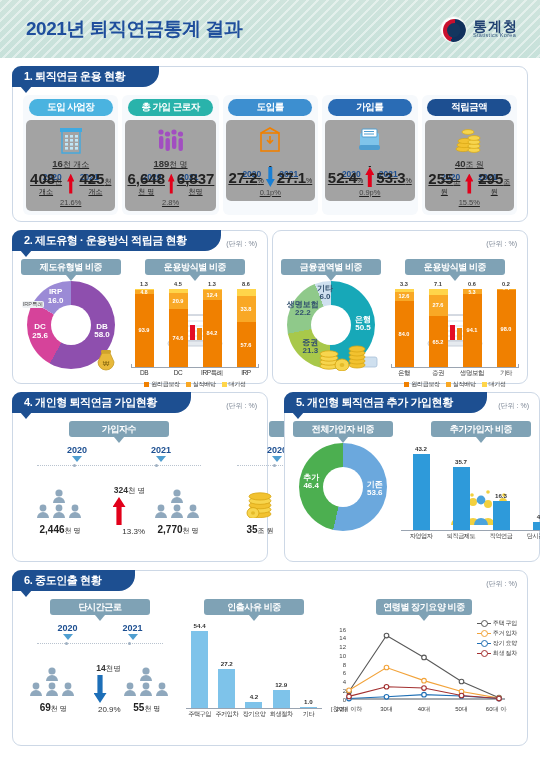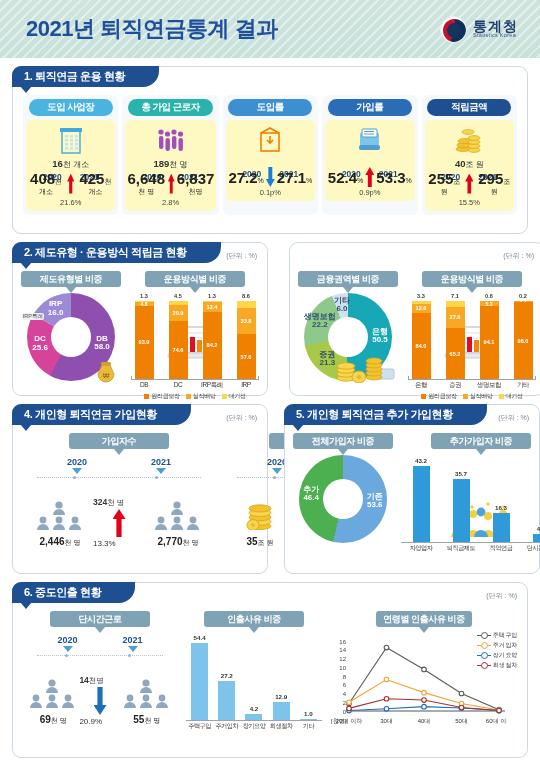--- a/index.html
+++ b/index.html
@@ -14,21 +14,21 @@
   .page-header{
     position:relative;
     height:58px;
     background:
       repeating-linear-gradient(135deg, rgba(255,255,255,.45) 0 2px, rgba(255,255,255,0) 2px 7px),
       linear-gradient(180deg,#cfe4dd 0%, #c7e1da 100%);
     display:flex; align-items:center; justify-content:space-between;
     padding:0 22px 0 26px;
   }
   .page-title{
-    font-size:22px; font-weight:bold; color:#1f4e9c; letter-spacing:-.5px;
+    font-size:19px; font-weight:bold; color:#1f4e9c; letter-spacing:-.5px;
   }
   .brand{display:flex; align-items:center; gap:6px;}
   .brand-mark{width:27px;height:27px;border-radius:50%;background:#fff;position:relative;overflow:hidden;border:1px solid #e3efea;}
   .brand-mark .taeguk-r{position:absolute;left:2px;top:2px;width:23px;height:23px;border-radius:50%;
     background:conic-gradient(from 200deg,#c8102e 0deg 160deg,#10305c 160deg 360deg);}
   .brand-mark .swirl{position:absolute;left:6px;top:6px;width:15px;height:15px;border-radius:50%;
     background:#13365f;clip-path:circle(50% at 40% 50%);}
   .brand-text{line-height:1.05;}
   .brand-ko{font-size:14px;font-weight:bold;color:#1f3f70;letter-spacing:1px;}
   .brand-en{font-size:5.5px;color:#33557f;letter-spacing:.3px;}
@@ -72,29 +72,29 @@
     font-size:9px; font-weight:bold;
     display:flex;align-items:center;justify-content:center;
     border-radius:3px; letter-spacing:-.4px;
   }
   .panel-title::after{
     content:""; position:absolute; left:50%; margin-left:-5px; bottom:-6px;
     border-left:5px solid transparent;border-right:5px solid transparent;border-top:6px solid #7fa2b5;
   }
 
   
-  .s1{padding-bottom:18px;}
+  .s1{padding-bottom:6px;}
   .cards{display:flex; gap:4px; padding:2px 2px 0 2px;}
   .card{flex:1; background:#f6f9fc; border-radius:6px; padding:0 0 4px 0; text-align:center;}
   .card-head{
     margin:4px auto 0 auto; width:88%; height:17px; border-radius:9px;
     color:#fff; font-size:9.5px; font-weight:bold;
     display:flex;align-items:center;justify-content:center;letter-spacing:-.5px;
   }
-  .card-body{background:#fef9c3; margin:4px 3px 0 3px; border-radius:5px; padding:3px 1px 4px 1px;}
+  .card-body{background:#a3a3a3; margin:4px 3px 0 3px; border-radius:5px; padding:3px 1px 4px 1px;text-decoration:underline;}
   .icon-box{height:34px; display:flex; align-items:center; justify-content:center;}
   .sub-val{font-size:8px; color:#333; margin-top:1px;}
   .sub-val b{font-size:9.5px;}
   .yrs{display:flex;align-items:center;justify-content:center;gap:3px;margin-top:2px;}
   .yr{font-size:8.5px;font-weight:bold;color:#1d4f91;}
   .vals{display:flex;align-items:center;justify-content:center;gap:2px;margin-top:-12px;}
   .v{font-size:7px;color:#222;}
   .v b{font-size:15px;}
   .arrow-up,.arrow-down{width:9px;height:20px;position:relative;display:inline-block;}
   .arrow-up{background:#e2001a;clip-path:polygon(50% 0,100% 40%,72% 40%,72% 100%,28% 100%,28% 40%,0 40%);}
@@ -131,21 +131,21 @@
   
   .cmp{position:relative;height:112px;}
   .cmp .yrrow{display:flex;justify-content:space-around;padding:4px 14px 0 14px;}
   .cmp .yrrow div{text-align:center;}
   .cmp .yy{font-size:9px;font-weight:bold;color:#1d4f91;}
   .cmp .tri{width:0;height:0;margin:1px auto 0 auto;border-left:5px solid transparent;border-right:5px solid transparent;border-top:6px solid #4f9ed0;}
   .dots{border-top:1px dotted #b9c3cf;margin:3px 16px 0 16px;position:relative;}
   .dots i{position:absolute;top:-2px;width:3px;height:3px;border-radius:50%;background:#9fb0c2;}
   .cmp-body{display:flex;align-items:flex-end;justify-content:space-around;margin-top:6px;padding:0 6px;height:64px;}
   .cmp-side{text-align:center;width:66px;}
-  .cmp-mid{text-align:left;width:52px;}
+  .cmp-mid{text-align:right;width:52px;}
   .delta{font-size:7.5px;color:#333;margin-bottom:1px;}
   .delta b{font-size:8.5px;}
   .big-arrow-up{width:13px;height:28px;margin:0 auto;background:#e2001a;
       clip-path:polygon(50% 0,100% 36%,70% 36%,70% 100%,30% 100%,30% 36%,0 36%);}
   .big-arrow-down{width:13px;height:28px;margin:0 auto;background:#1d6fb8;
       clip-path:polygon(50% 100%,100% 64%,70% 64%,70% 0,30% 0,30% 64%,0 64%);}
   .rate{font-size:8px;color:#333;margin-top:2px;}
   .cmp-val{font-size:7px;color:#222;margin-top:2px;}
   .cmp-val b{font-size:10px;}
 
@@ -327,21 +327,21 @@
             <span class="v"><b>255</b>조 원</span>
             <span class="arrow-up"></span>
             <span class="v"><b>295</b>조 원</span>
           </div>
           <div class="pct">15.5%</div>
         </div>
       </div>
     </div>
 </div>
 
-<div style="display:flex;gap:17px;">
+<div style="display:flex;">
   <div class="section" style="width:256px;margin-right:0;">
     <div class="sec-tab">2. 제도유형 · 운용방식 적립금 현황</div>
     <div class="unit">(단위 : %)</div>
     <div class="two-col">
       <div class="col">
         <div class="panel-title">제도유형별 비중</div>
         <div class="donut-wrap" id="s2donut">
             <div class="donut" style="background:conic-gradient(#8e4fae 0deg 208.79999999999998deg,#d6439a 208.79999999999998deg 300.96deg,#c98ed0 300.96deg 302.4deg,#9b8ad6 302.4deg 360deg)">
               <div class="hole"></div>
             </div>
@@ -751,21 +751,21 @@
     <div class="sxcats">
             <span>주택구입</span>
             <span>주거임차</span>
             <span>장기요양</span>
             <span>회생절차</span>
             <span>기타</span>
           </div>
         </div>
     </div>
     <div style="flex:1;">
-      <div class="panel-title" style="width:96px;">연령별 인출사유 비중</div>
+      <div class="panel-title" style="width:96px;">연령별 장기요양 비중</div>
       <div class="line-wrap" id="s6line">
           <svg class="lc-svg" width="178" height="110" viewBox="0 0 178 110">
             <text x="17" y="78.5" font-size="6" text-anchor="end" fill="#444" font-family="sans-serif">0</text>
             <text x="17" y="69.75" font-size="6" text-anchor="end" fill="#444" font-family="sans-serif">2</text>
             <text x="17" y="61" font-size="6" text-anchor="end" fill="#444" font-family="sans-serif">4</text>
             <text x="17" y="52.25" font-size="6" text-anchor="end" fill="#444" font-family="sans-serif">6</text>
             <text x="17" y="43.5" font-size="6" text-anchor="end" fill="#444" font-family="sans-serif">8</text>
             <text x="17" y="34.75" font-size="6" text-anchor="end" fill="#444" font-family="sans-serif">10</text>
             <text x="17" y="26" font-size="6" text-anchor="end" fill="#444" font-family="sans-serif">12</text>
             <text x="17" y="17.25" font-size="6" text-anchor="end" fill="#444" font-family="sans-serif">14</text>

